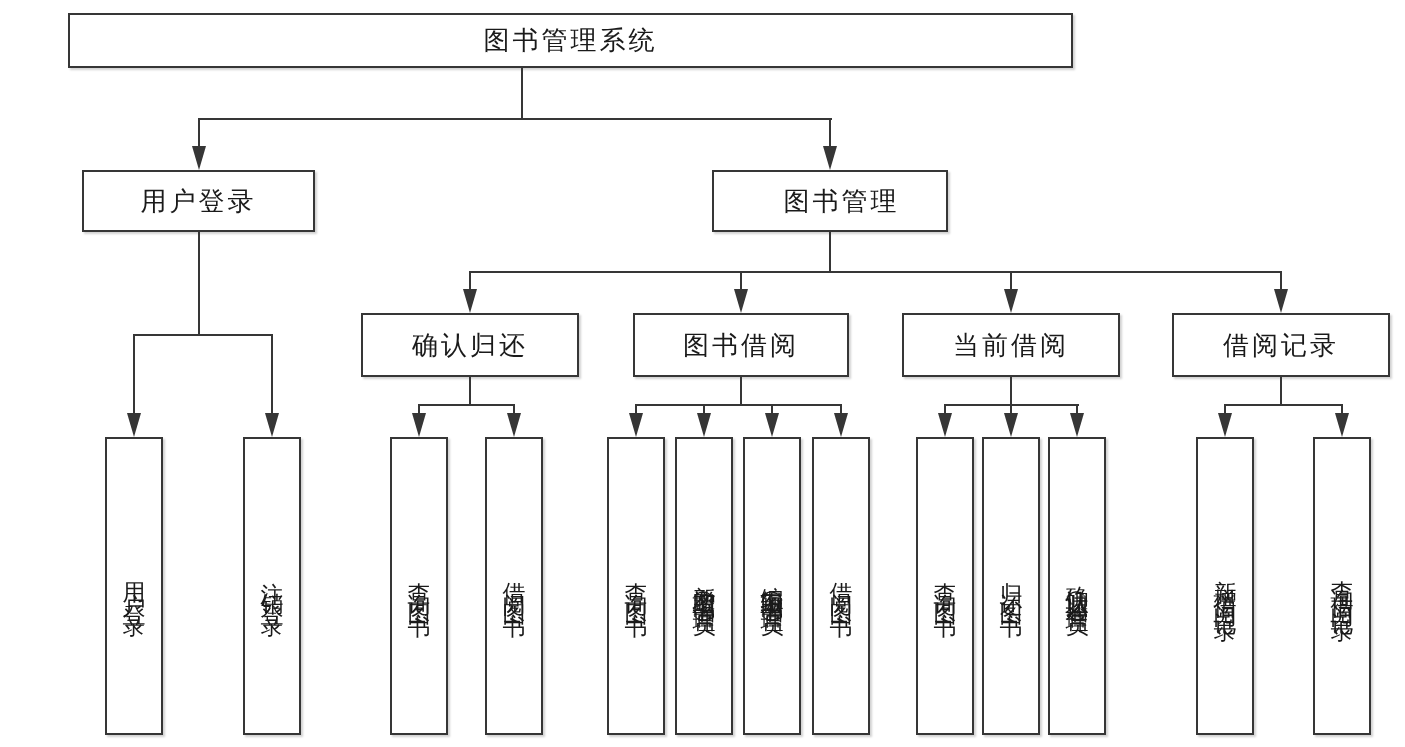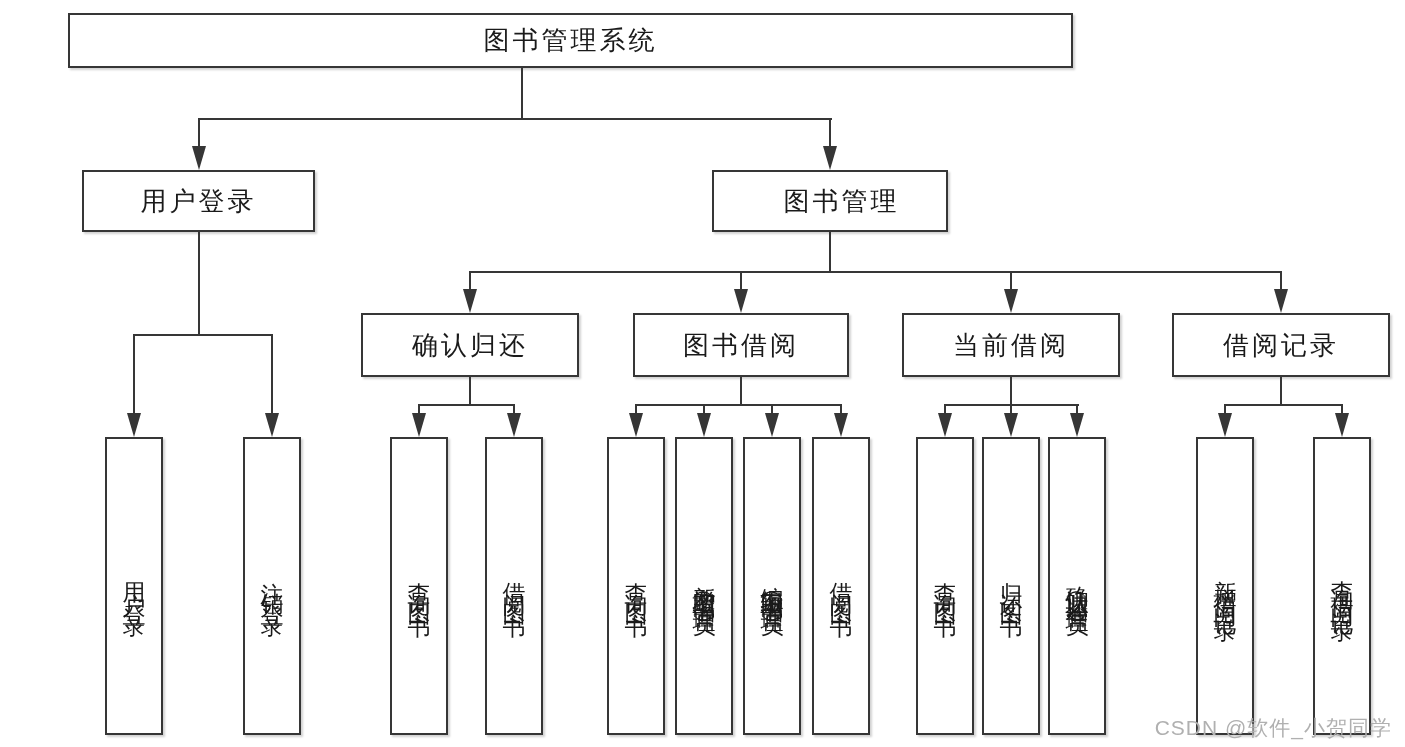--- a/index.html
+++ b/index.html
@@ -198,15 +198,14 @@
   <div class="vline" style="left:1076px; top:404px; height:12px;"></div>
   <div class="arrowhead" style="left:1070px; top:413px;"></div>
 
   <div class="vline" style="left:1280px; top:377px; height:29px;"></div>
   <div class="hline" style="left:1224px; top:404px; width:119px;"></div>
   <div class="vline" style="left:1224px; top:404px; height:12px;"></div>
   <div class="arrowhead" style="left:1218px; top:413px;"></div>
   <div class="vline" style="left:1341px; top:404px; height:12px;"></div>
   <div class="arrowhead" style="left:1335px; top:413px;"></div>
 
-  <div class="watermark">CSDN @软件_小贺同学</div>
 
 </div>
 
 </body></html>

